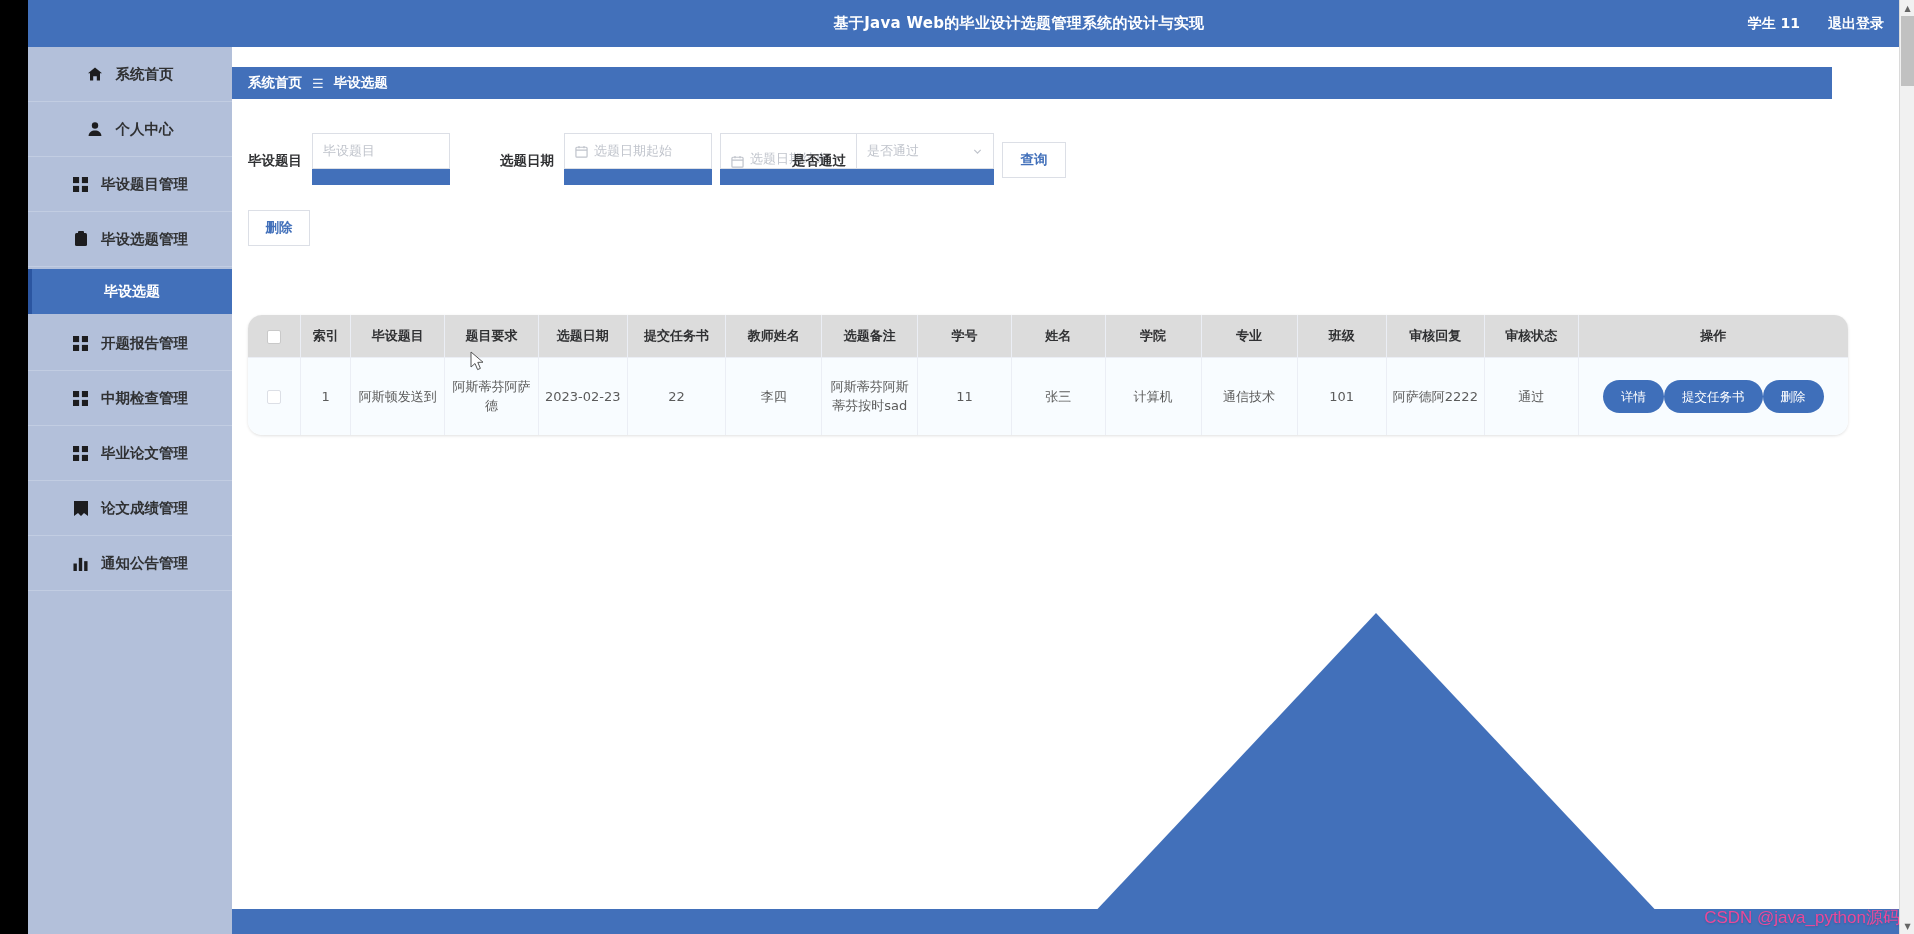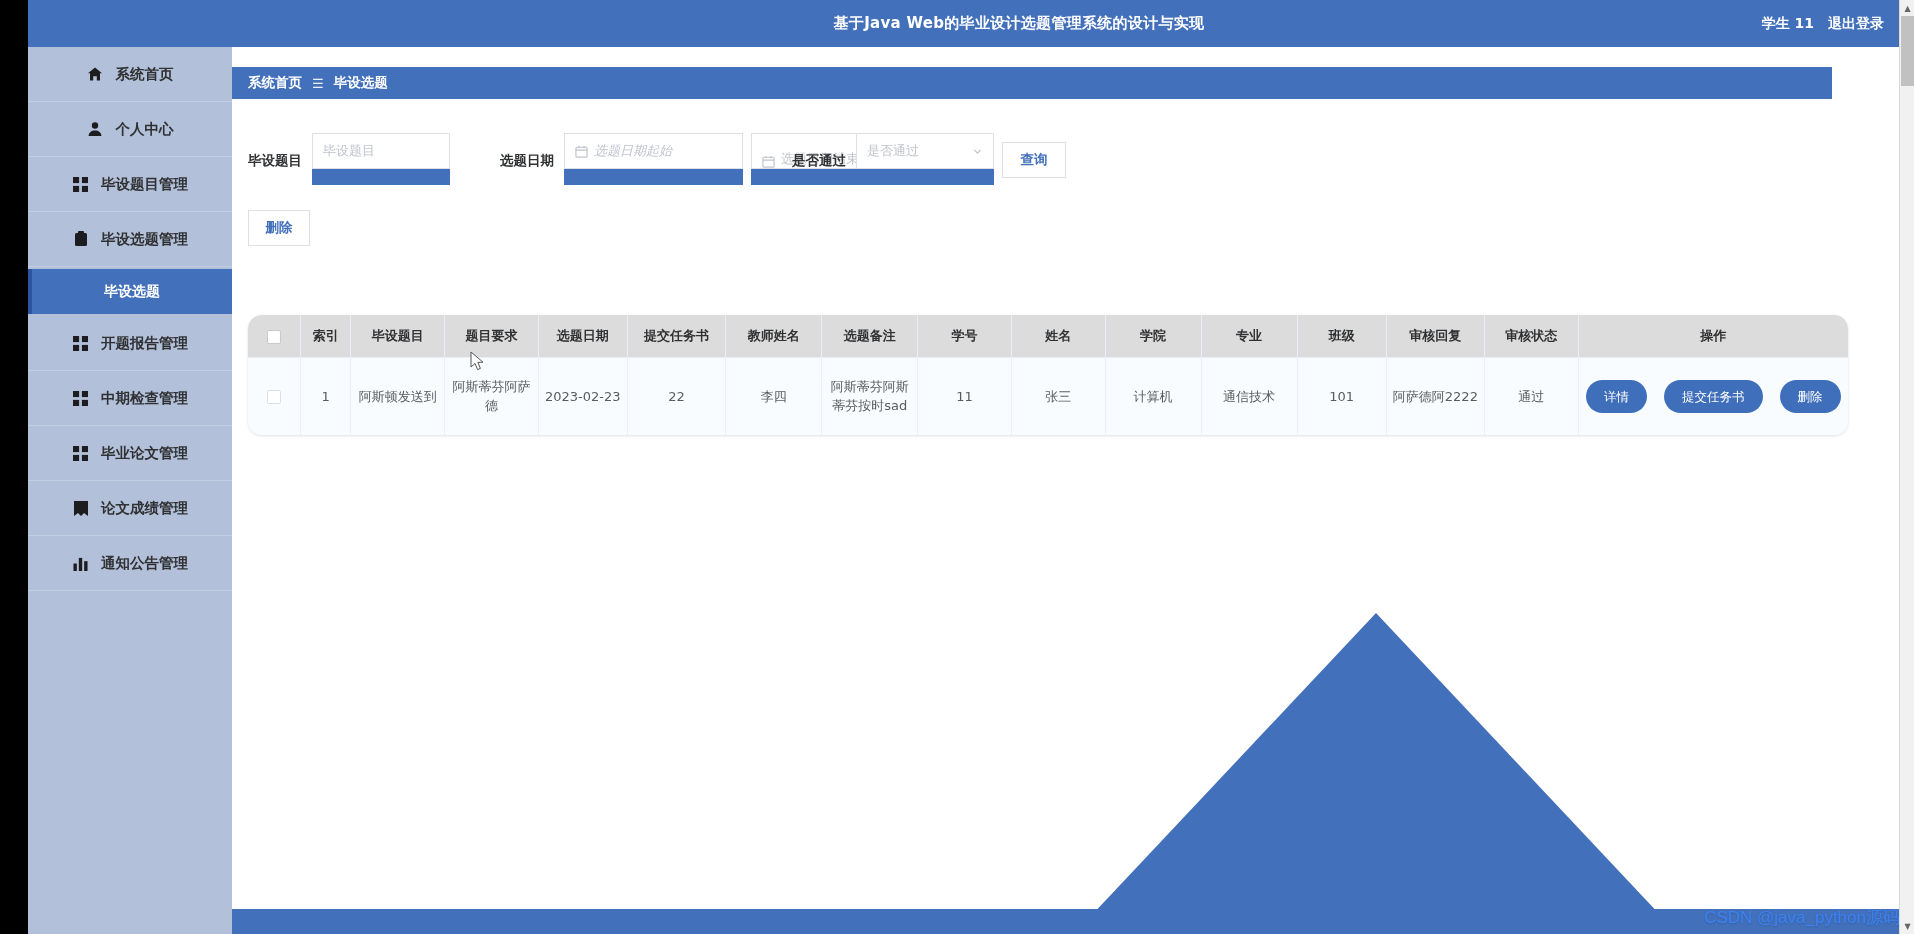--- a/index.html
+++ b/index.html
@@ -22,21 +22,21 @@
     color: #ffffff;
   }
   .topbar-title {
     position: absolute; left: 0; top: 0; width: 100%;
     line-height: 47px; text-align: center;
     font-size: 15px; font-weight: bold; letter-spacing: .3px; margin-left: 48px;
   }
   .topbar-right {
     position: absolute; right: 30px; top: 0;
     line-height: 47px; font-size: 14px; font-weight: bold;
-    display: flex; gap: 14px; align-items: flex-end;
+    display: flex; gap: 28px; align-items: flex-end;
   }
   .topbar-right span { cursor: pointer; }
   
   .sidebar {
     position: absolute; left: 28px; top: 47px;
     width: 204px; height: 887px;
     background: #b3c0da;
   }
   .menu-item {
     position: relative;
@@ -161,21 +161,21 @@
     line-height: 19px;
     word-break: break-all;
   }
   table.grid td:last-child { border-right: none; }
   .cbox {
     width: 14px; height: 14px; display: inline-block;
     border: 1px solid #dcdfe6; background: #ffffff; border-radius: 2px;
     cursor: pointer; vertical-align: middle;
   }
   .cbox.hdr { background: #ffffff; border-color: #c9c9c9; }
-  .ops { display: flex; flex-wrap: wrap; gap: 17px; justify-content: center; align-items: flex-start; }
+  .ops { display: flex; flex-wrap: wrap; gap: 0; justify-content: center; align-items: flex-start; }
   .pill {
     background: #3f6fba; color: #fff;
     border-radius: 18px;
     font-size: 12.5px;
     padding: 7px 18px;
     cursor: pointer;
     white-space: nowrap;
   }
   
   .tri {
@@ -183,21 +183,21 @@
     width: 1682px; height: 887px;
     pointer-events: none;
   }
   .bottombar {
     position: absolute; left: 232px; bottom: 0;
     width: 1682px; height: 25px;
     background: #4270ba;
   }
   .watermark {
     position: absolute; right: 14px; bottom: 5px;
-    color: #3b82f6; font-size: 17px;
+    color: #ec4899; font-size: 17px;
     font-family: "Liberation Sans", sans-serif;
     text-shadow: 0 1px 2px rgba(0,0,0,.15);
     z-index: 40;
   }
   
   .scrollbar {
     position: absolute; right: 0; top: 0;
     width: 15px; height: 934px;
     background: #f1f1f1;
     border-left: 1px solid #dadada;
@@ -356,21 +356,21 @@
         <div class="fsel">
           <div class="finput" style="width:138px;">
             <span>毕设题目</span>
           </div>
         </div>
       </div>
 
       <div class="fgroup" style="left:268px;">
         <div class="flabel">选题日期</div>
         <div class="fsel">
-          <div class="finput" style="width:179px;font-style:italic;">
+          <div class="finput" style="width:148px;">
             <span class="cal-ico">
               <svg width="13" height="13" viewBox="0 0 14 14" fill="none" stroke="currentColor" stroke-width="1.3">
                   <rect x="1" y="2.4" width="12" height="10.6" rx="1"></rect>
                   <path d="M1 5.6h12M4.3 1v2.6M9.7 1v2.6"></path>
                 </svg>
             </span>
             <span>选题日期起始</span>
           </div>
         </div>
         <div class="fsel" style="margin-left:8px;">

